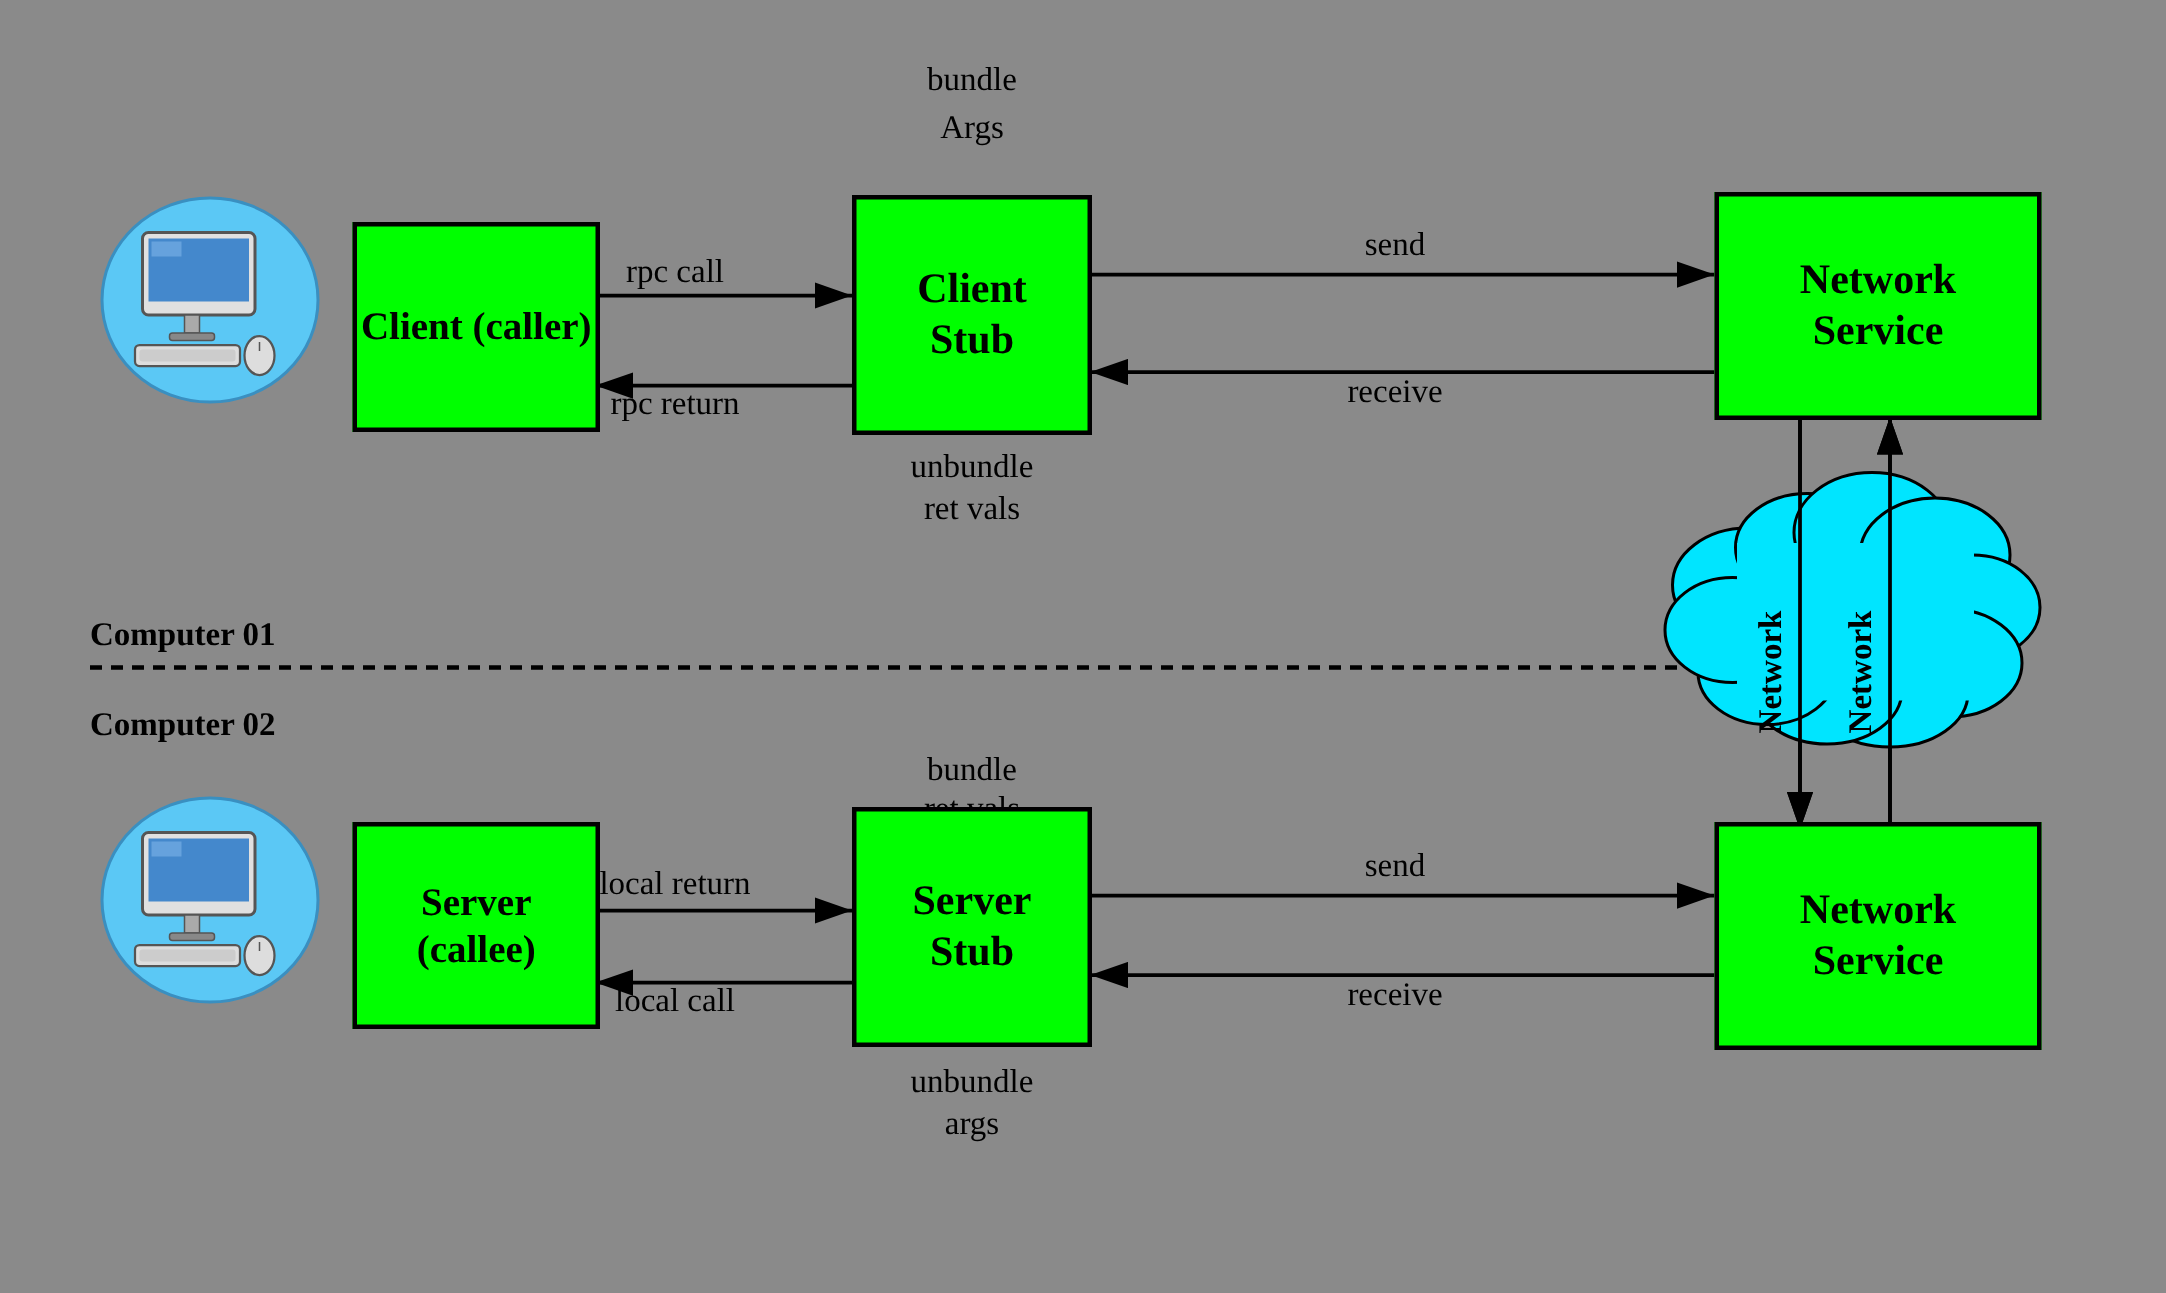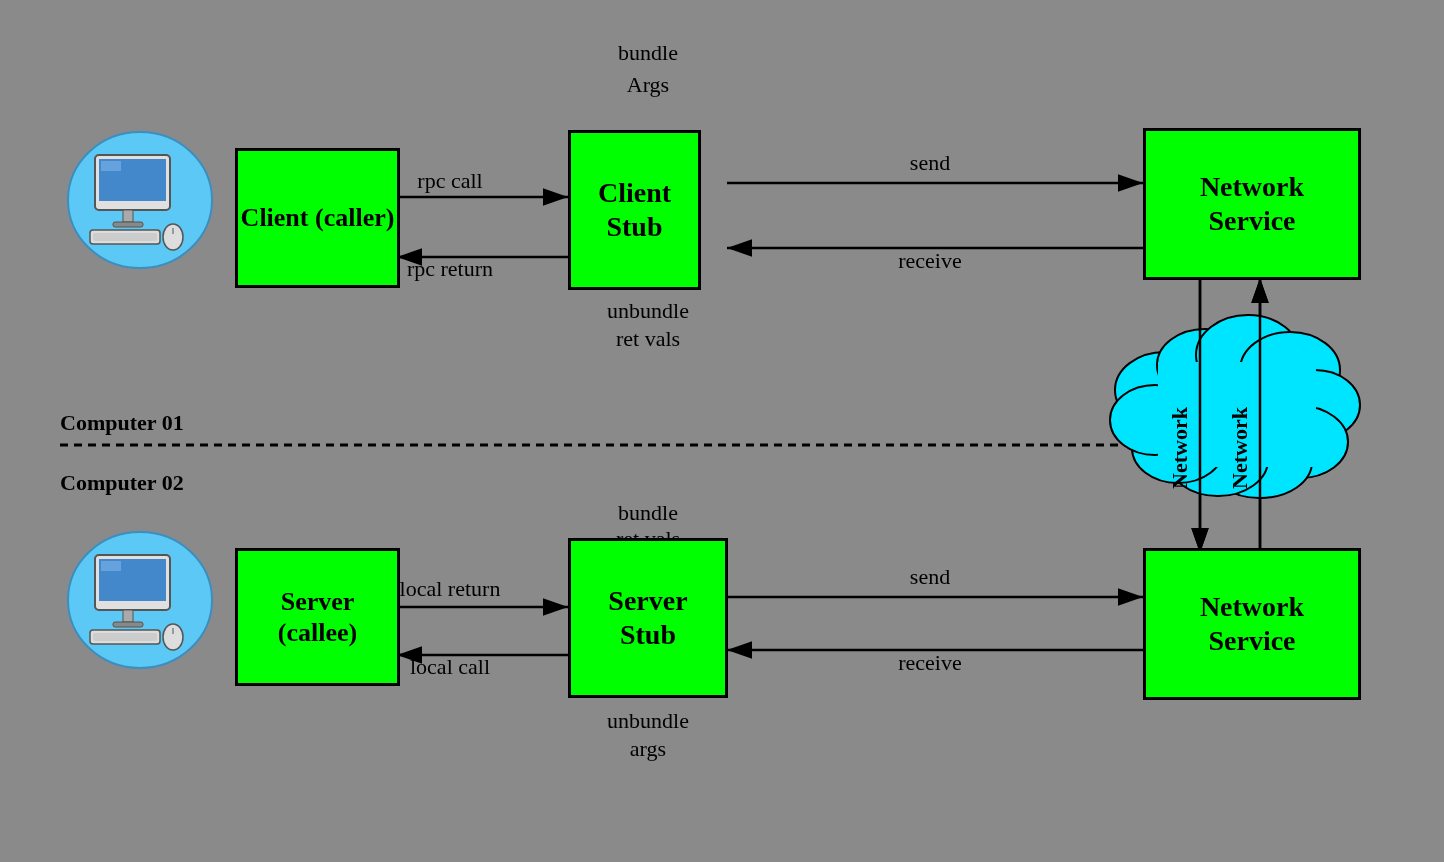--- a/index.html
+++ b/index.html
@@ -132,21 +132,21 @@
     <text transform="translate(1187,448) rotate(-90)" font-size="24" font-weight="bold" text-anchor="middle" font-family="'Comic Sans MS', cursive">Network</text>
     <text transform="translate(1247,448) rotate(-90)" font-size="24" font-weight="bold" text-anchor="middle" font-family="'Comic Sans MS', cursive">Network</text>
 
   </svg>
 
   <div class="green-box" style="left:235px; top:148px; width:165px; height:140px; font-size:26px;">
     <span>Client
 (caller)</span>
   </div>
 
-  <div class="green-box" style="left:568px; top:130px; width:133px; height:160px; font-size:28px;">
+  <div class="green-box" style="left:568px; top:130px; width:160px; height:160px; font-size:28px;">
     <span>Client<br>Stub</span>
   </div>
 
   <div class="green-box" style="left:1143px; top:128px; width:218px; height:152px; font-size:28px;">
     <span>Network<br>Service</span>
   </div>
 
   <div class="green-box" style="left:235px; top:548px; width:165px; height:138px; font-size:26px;">
     <span>Server<br>(callee)</span>
   </div>

